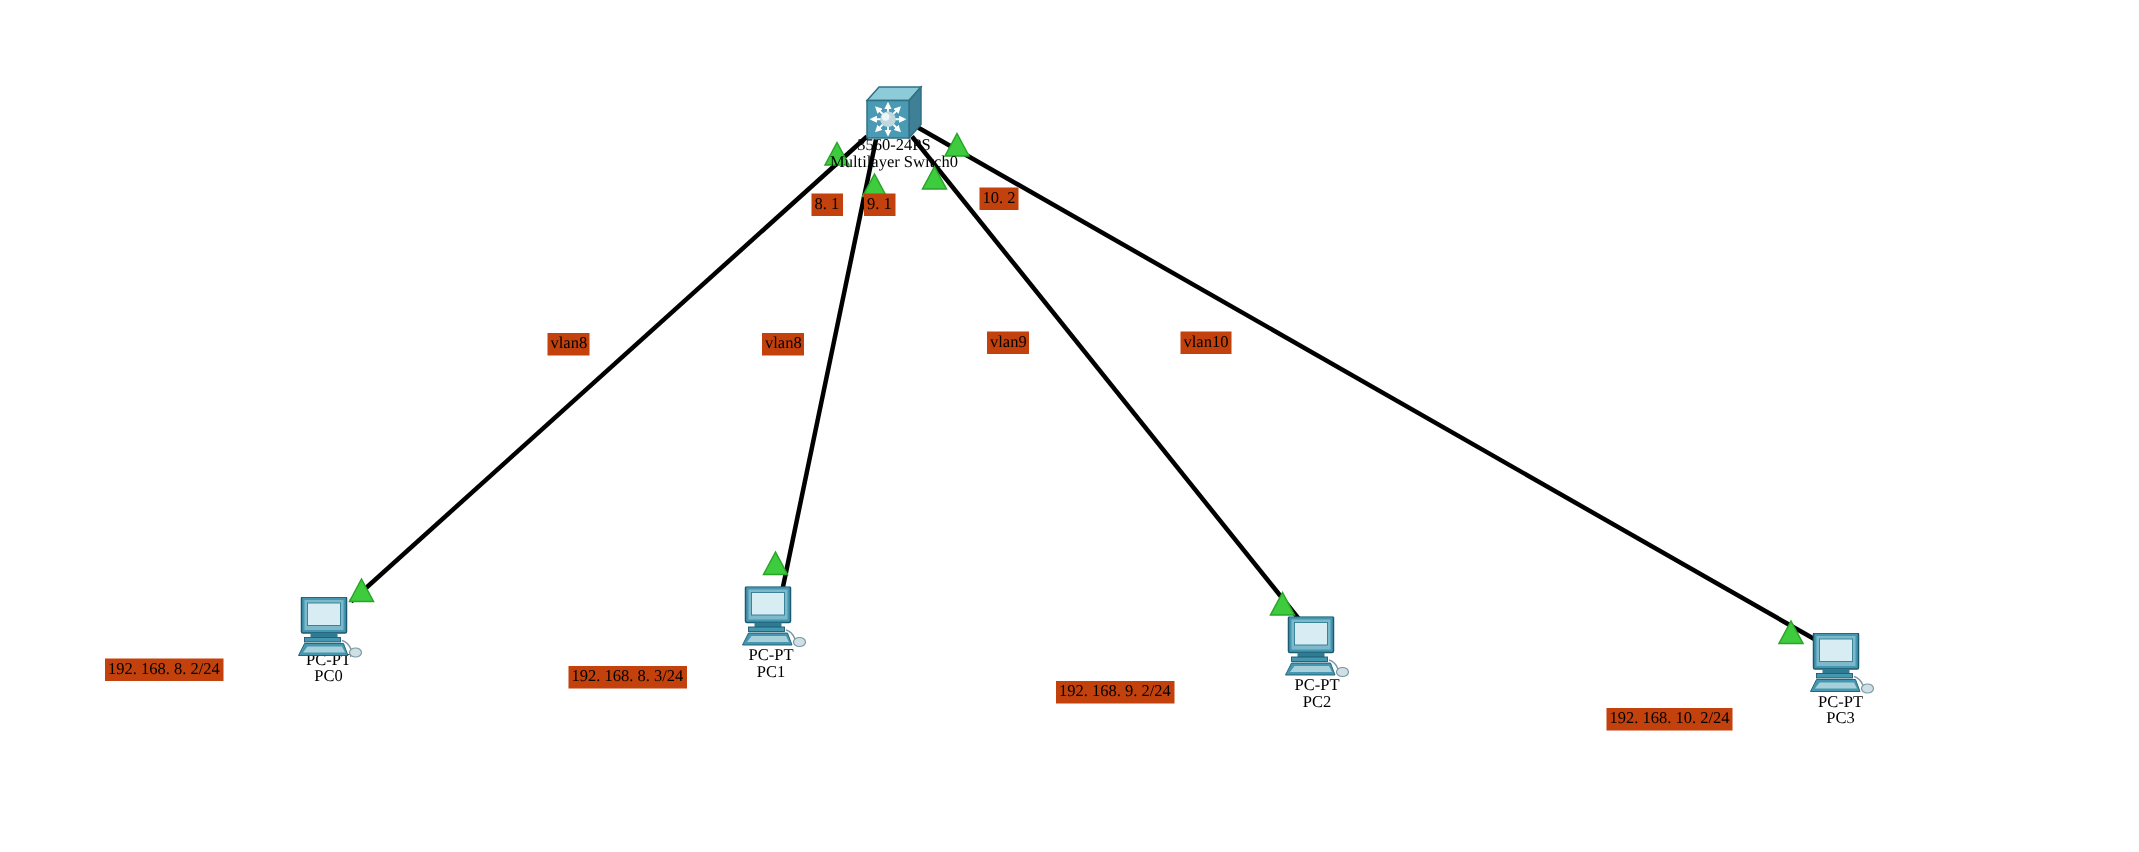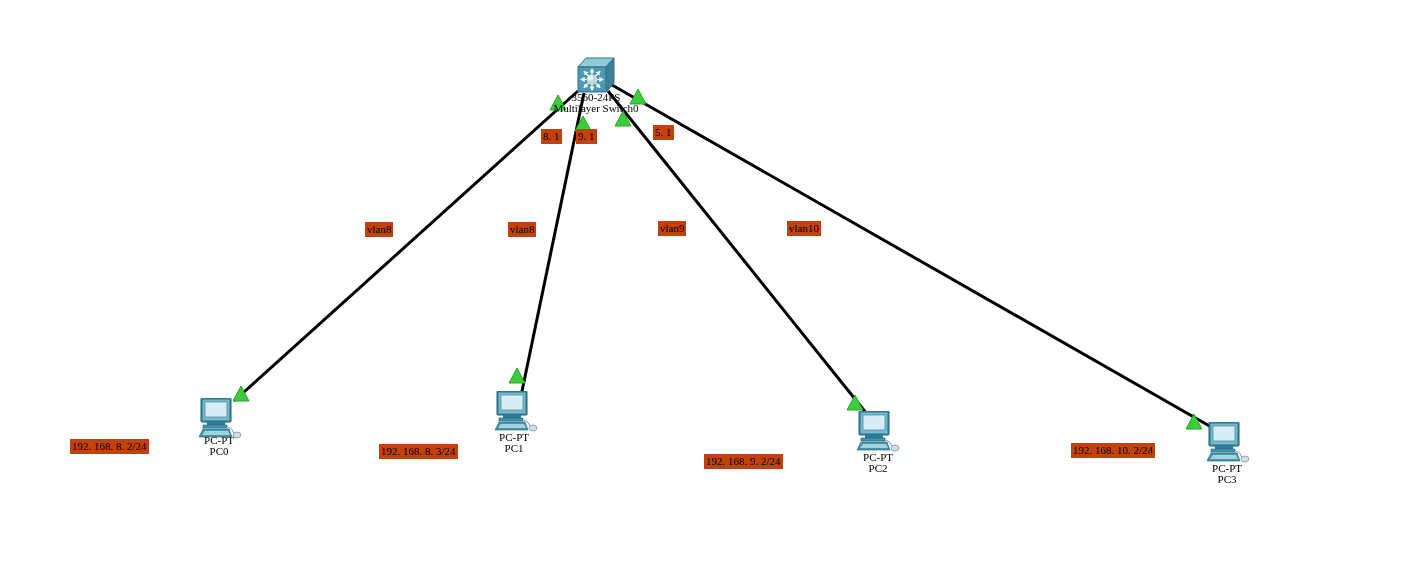--- a/index.html
+++ b/index.html
@@ -122,25 +122,25 @@
         <use href="#pc-icon"></use>
       </svg>
   </div>
   <div class="dev-label" style="left:1227px;top:463px">
     <div>PC-PT</div>
     <div>PC3</div>
   </div>
 
   <div class="note" style="left:541px;top:129px">8. 1</div>
   <div class="note" style="left:576px;top:129px">9. 1</div>
-  <div class="note" style="left:653px;top:125px">5. 1</div>
+  <div class="note" style="left:653px;top:125px">10. 2</div>
 
   <div class="note" style="left:365px;top:222px">vlan8</div>
   <div class="note" style="left:508px;top:222px">vlan8</div>
   <div class="note" style="left:658px;top:221px">vlan9</div>
   <div class="note" style="left:787px;top:221px">vlan10</div>
 
   <div class="note" style="left:70px;top:439px">192. 168. 8. 2/24</div>
   <div class="note" style="left:379px;top:444px">192. 168. 8. 3/24</div>
   <div class="note" style="left:704px;top:454px">192. 168. 9. 2/24</div>
-  <div class="note" style="left:1071px;top:443px">192. 168. 10. 2/24</div>
+  <div class="note" style="left:1071px;top:472px">192. 168. 10. 2/24</div>
 
 </div>
 
 </body></html>

